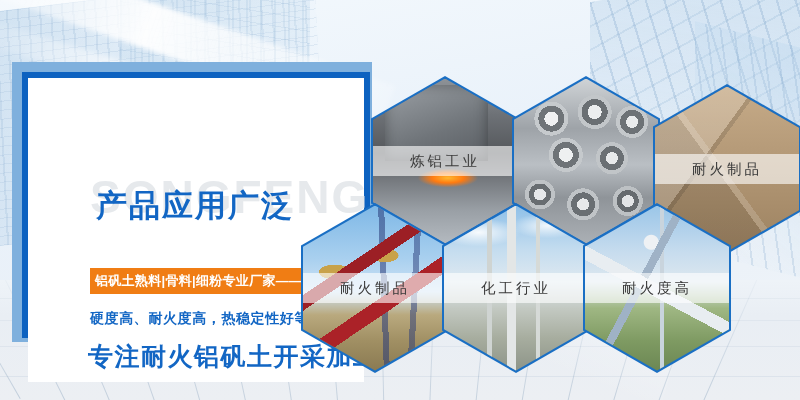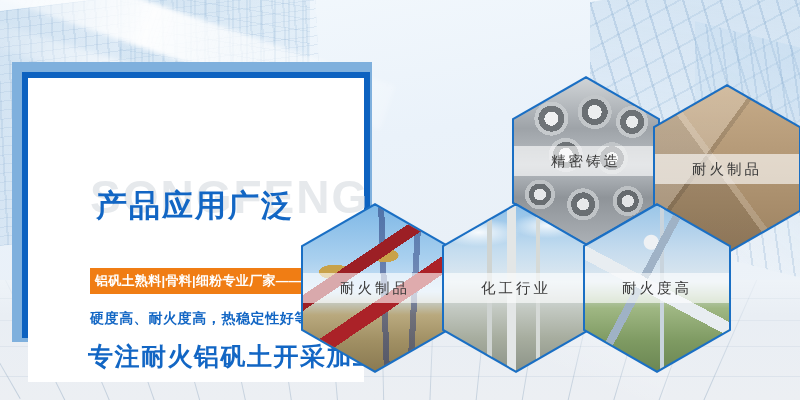--- a/index.html
+++ b/index.html
@@ -301,27 +301,32 @@
       </div>
       <div class="feature">硬度高、耐火度高，热稳定性好等特性</div>
       <div class="focus">专注耐火铝矾土开采加工</div>
     </div>
   </div>
 
   <div class="wm-logo">W</div>
 
   <div class="hive">
 
+    <div class="hex hex-pos-1">
+      <div class="hex-in">
+        <div class="hex-img img-smelt"></div>
+        <div class="hex-label">
+          <span>炼铝工业</span>
+        </div>
+      </div>
+    </div>
 
     <div class="hex hex-pos-2">
       <div class="hex-in">
         <div class="hex-img img-cast"></div>
-        <div class="hex-label">
-          <span>精密铸造</span>
-        </div>
       </div>
     </div>
 
     <div class="hex hex-pos-3">
       <div class="hex-in">
         <div class="hex-img img-brick"></div>
         <div class="hex-label">
           <span>耐火制品</span>
         </div>
       </div>

